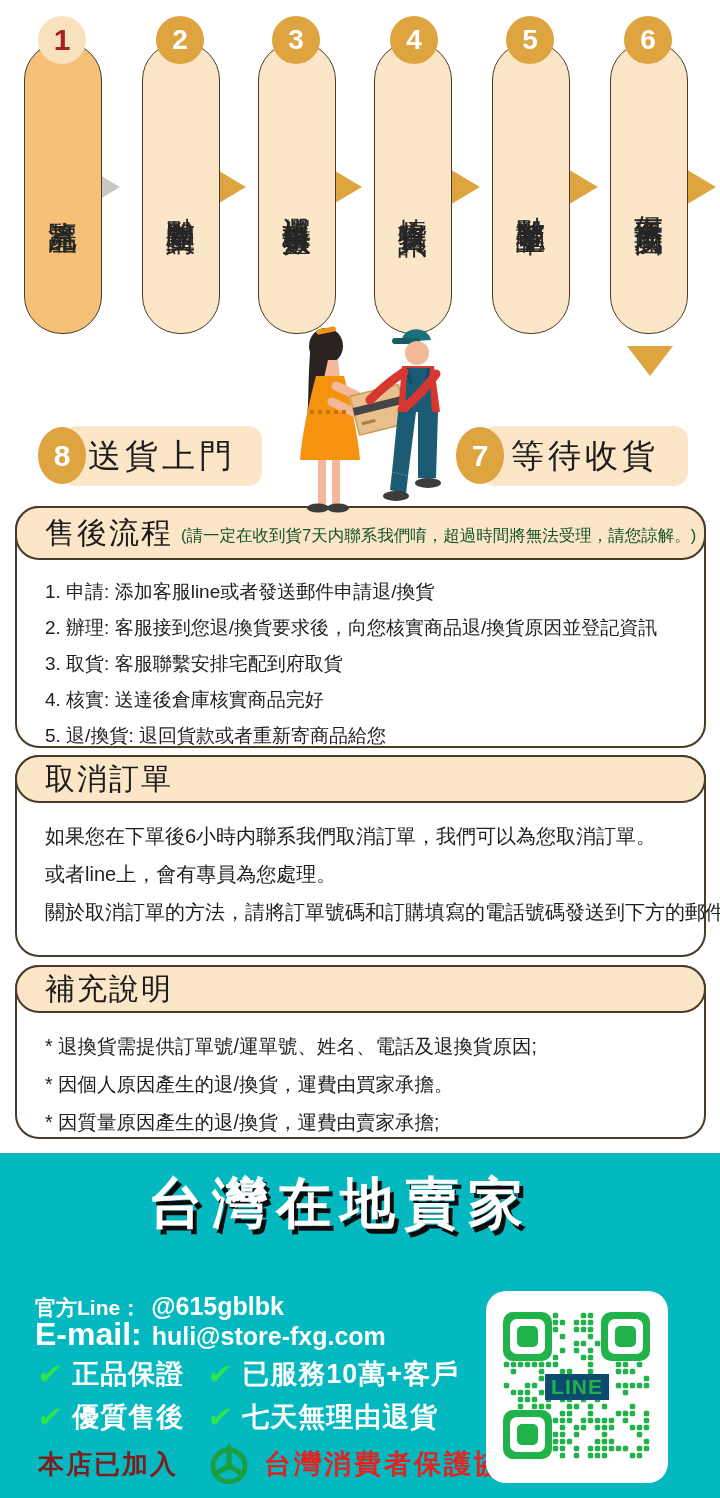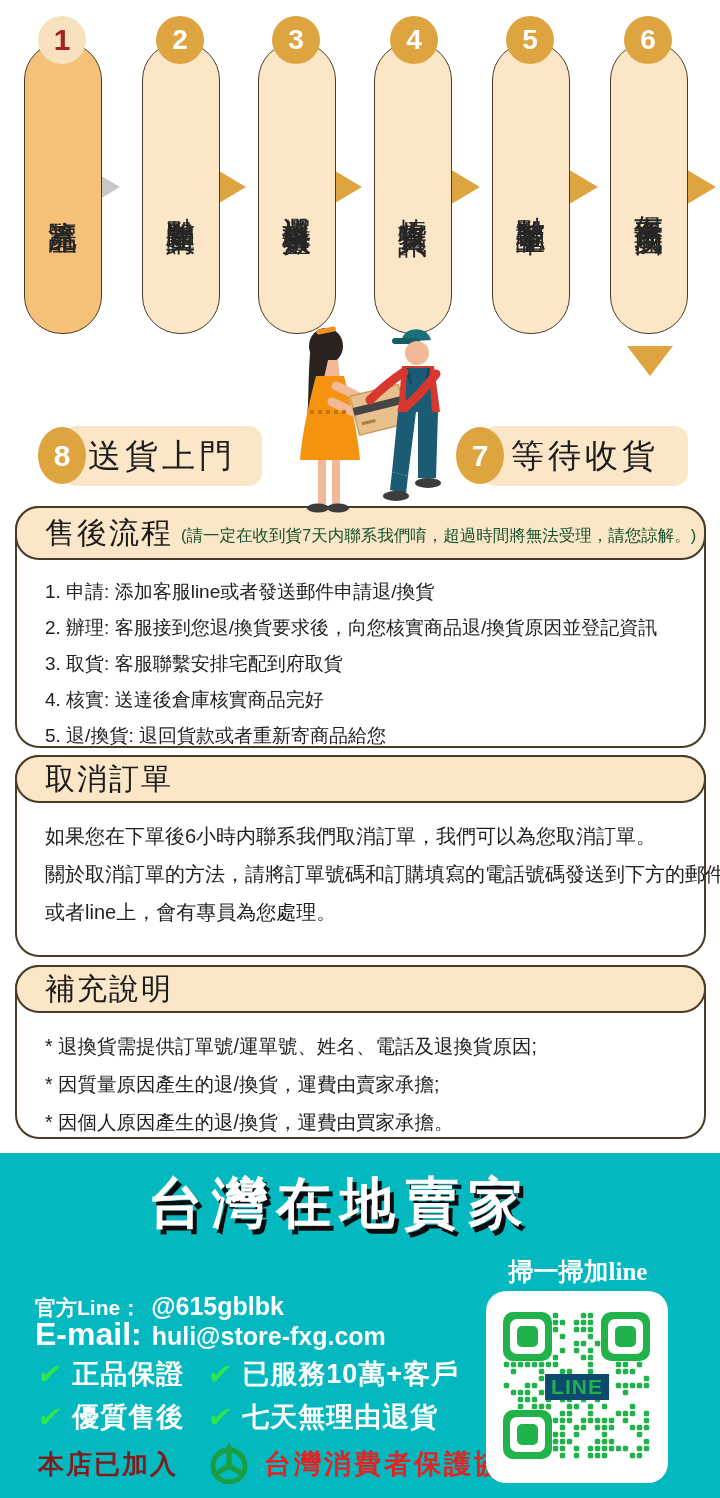--- a/index.html
+++ b/index.html
@@ -165,39 +165,38 @@
       <div class="s-line">5. 退/換貨: 退回貨款或者重新寄商品給您</div>
     </div>
   </div>
 
   <div class="section" style="top:755px;height:198px">
     <div class="section-header" style="height:48px">
       <span class="section-title">取消訂單</span>
     </div>
     <div class="section-body" style="top:60px;font-size:20px;line-height:38px">
       <div class="s-line">如果您在下單後6小時内聯系我們取消訂單，我們可以為您取消訂單。</div>
+      <div class="s-line">或者line上，會有專員為您處理。</div>
       <div class="s-line">關於取消訂單的方法，請將訂單號碼和訂購填寫的電話號碼發送到下方的郵件</div>
-      <div class="s-line">或者line上，會有專員為您處理。</div>
     </div>
   </div>
 
   <div class="section" style="top:965px;height:170px">
     <div class="section-header" style="height:48px">
       <span class="section-title">補充說明</span>
     </div>
     <div class="section-body" style="top:60px;font-size:19.5px;line-height:38px">
       <div class="s-line">* 退換貨需提供訂單號/運單號、姓名、電話及退換貨原因;</div>
+      <div class="s-line">* 因個人原因產生的退/換貨，運費由買家承擔。</div>
       <div class="s-line">* 因質量原因產生的退/換貨，運費由賣家承擔;</div>
-      <div class="s-line">* 因個人原因產生的退/換貨，運費由買家承擔。</div>
     </div>
   </div>
 
   <div class="footer">
     <div class="ft-title">台灣在地賣家</div>
-    <div class="scan">掃一掃加line</div>
 
     <div class="contact-row line-row">
       <span class="contact-label">官方Line：</span>
       <span class="contact-value">@615gblbk</span>
     </div>
     <div class="contact-row email-row">
       <span class="contact-label em">E-mail:</span>
       <span class="contact-value">huli@store-fxg.com</span>
     </div>
 

